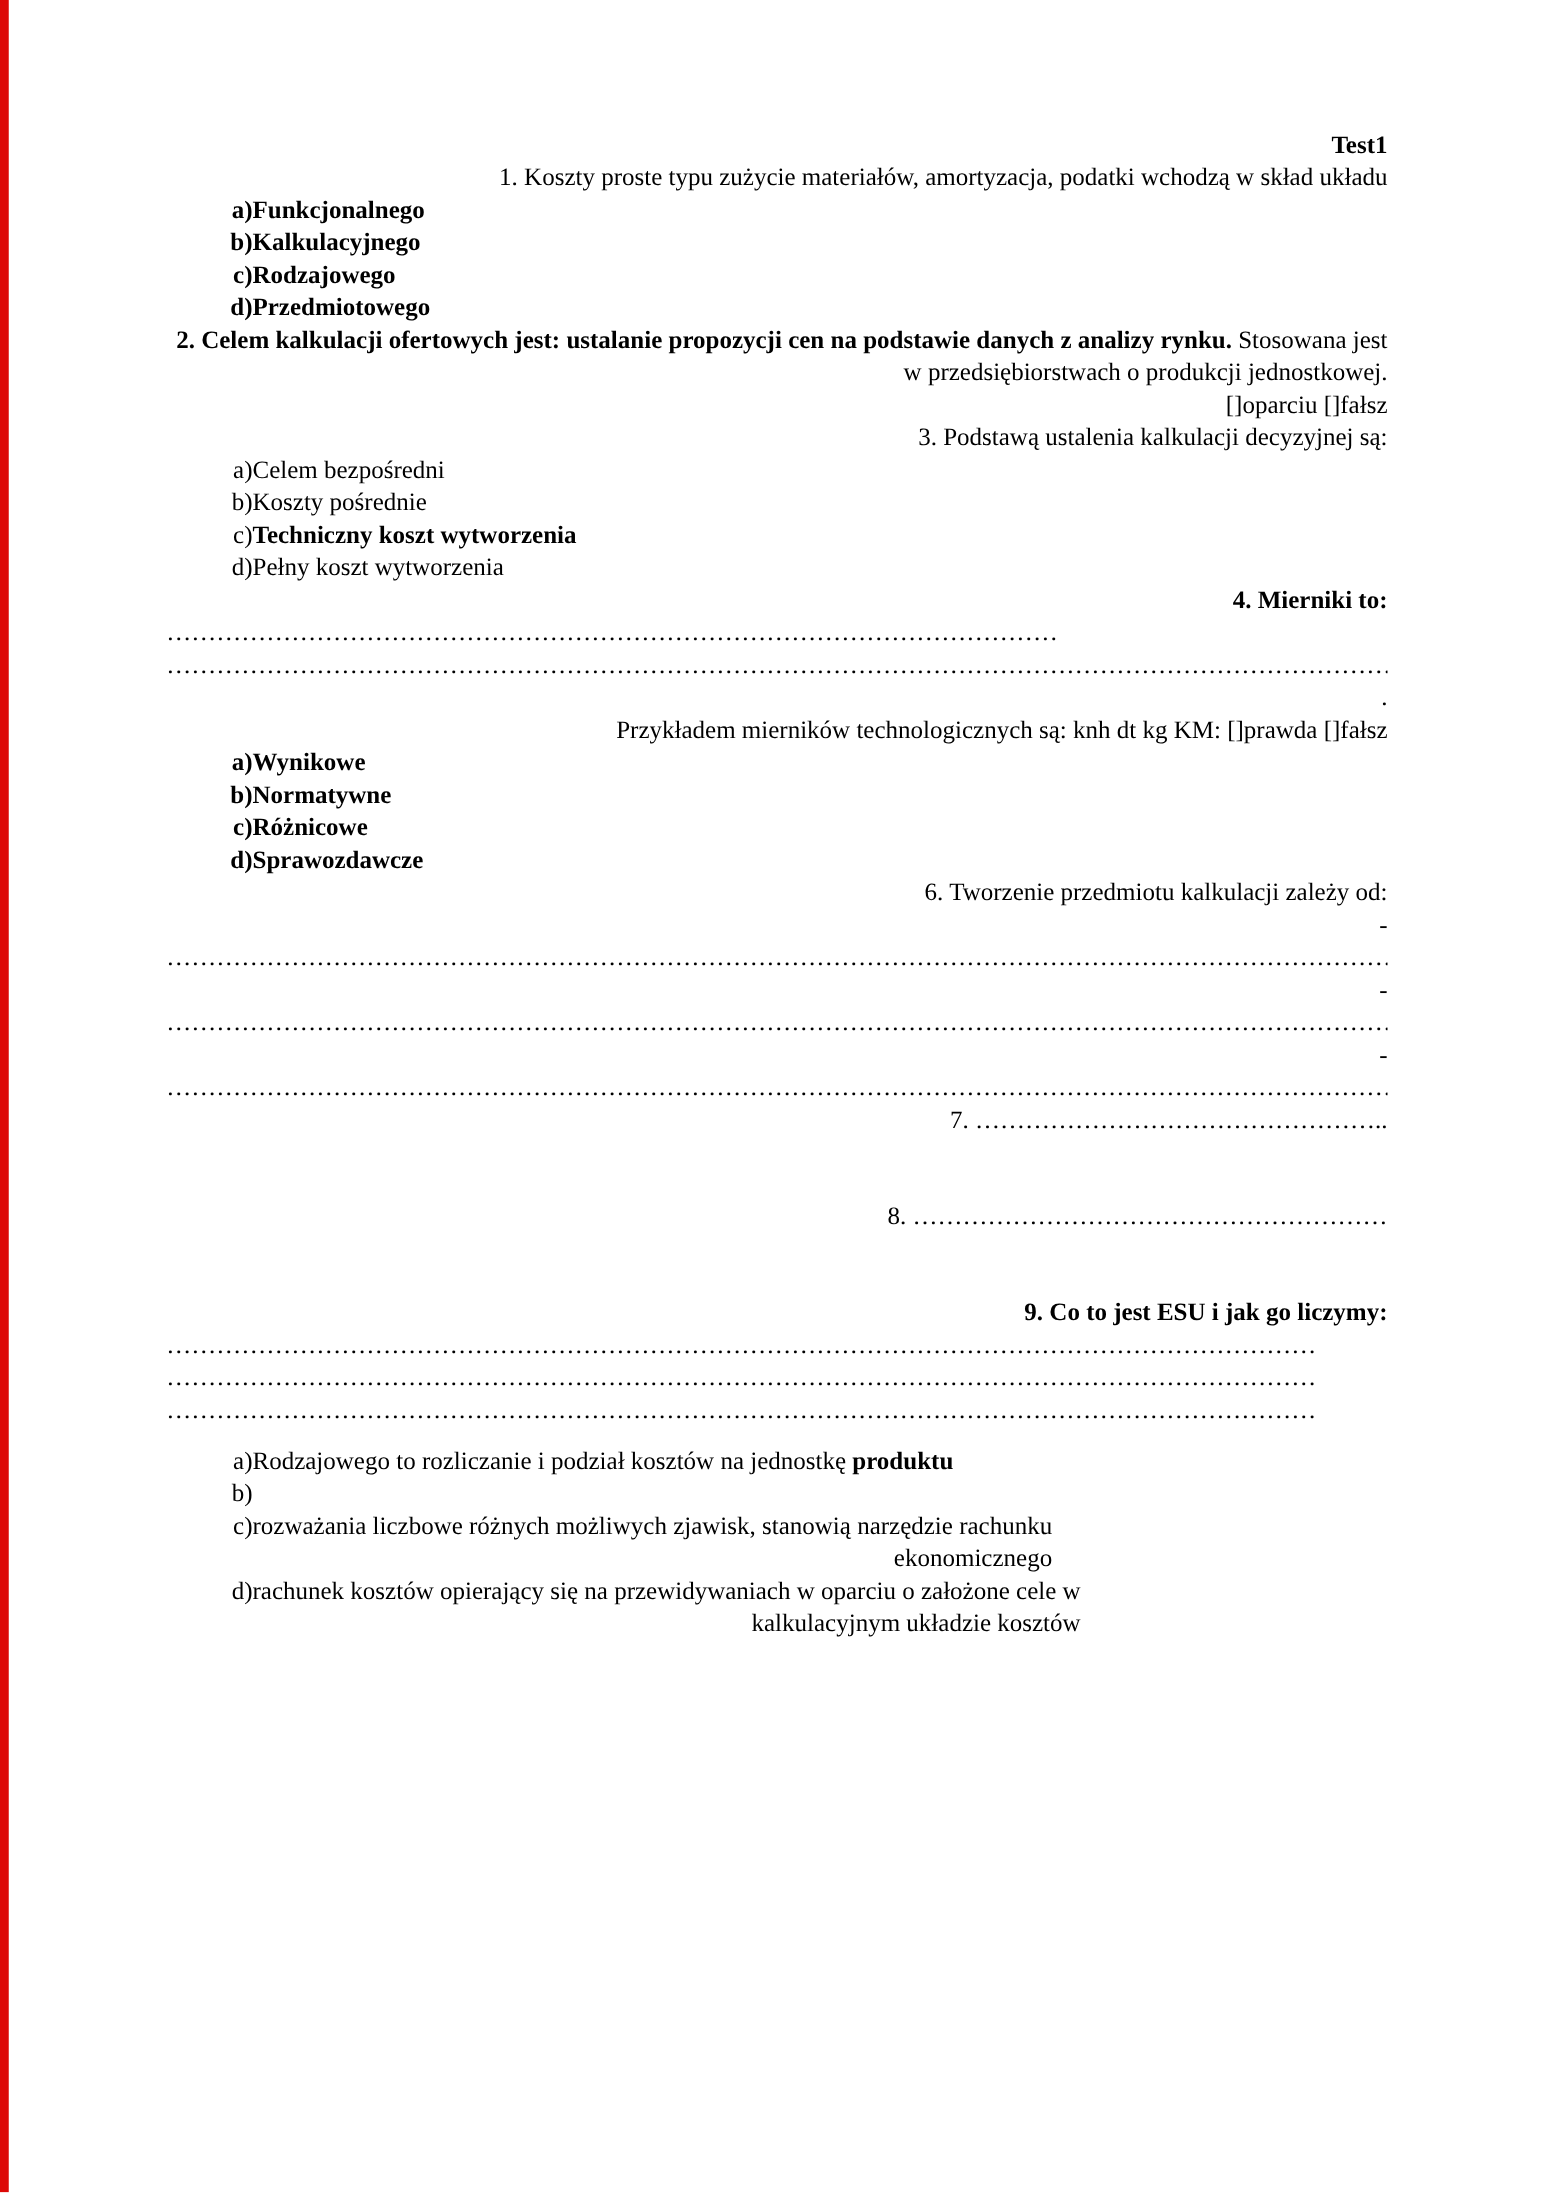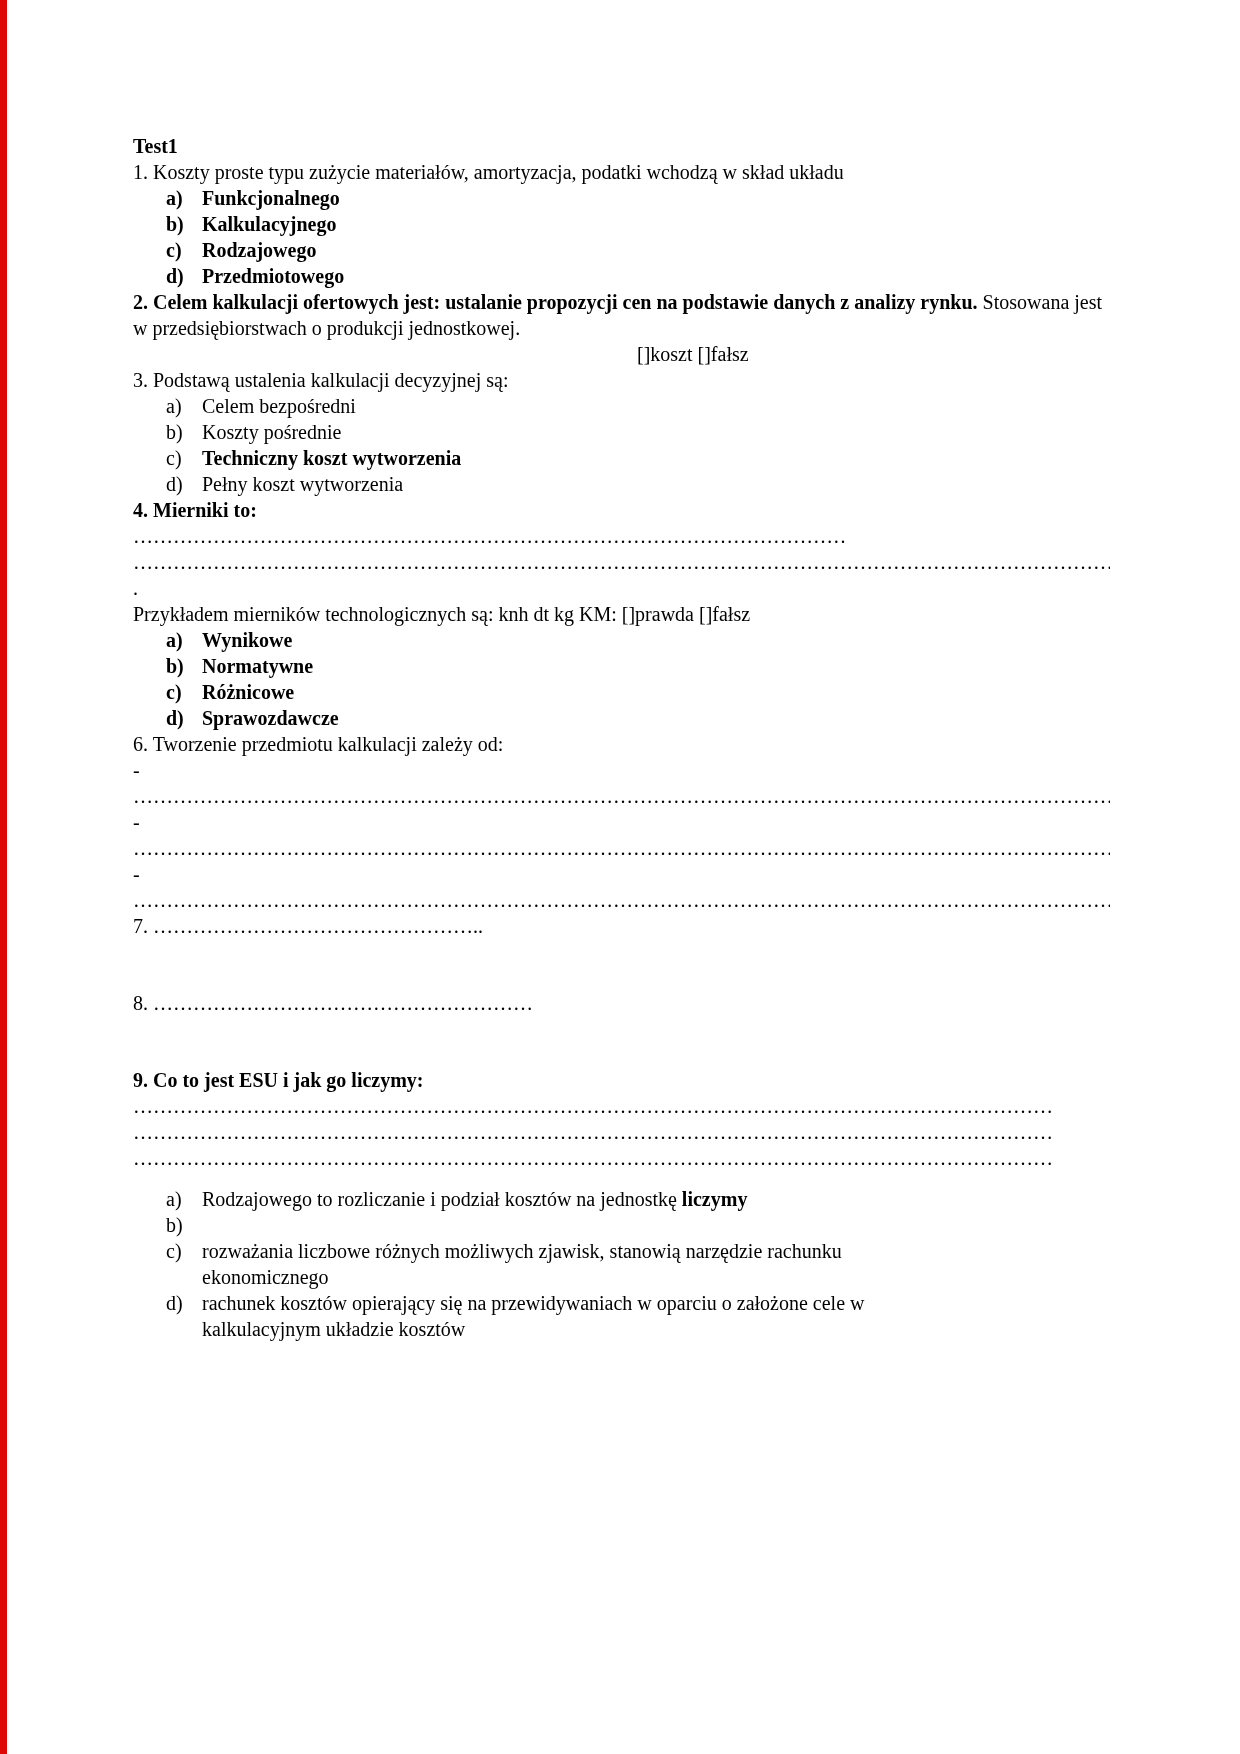--- a/index.html
+++ b/index.html
@@ -16,22 +16,23 @@
     overflow: hidden;
   }
   .edge-strip {
     position: absolute;
     left: 0; top: 0;
     width: 7px; height: 1754px;
   }
   .content {
     position: absolute;
     left: 133px;
-    top: 133px;
+    top: 103px;
     width: 977px;
+    text-align: right;
   }
   .b { font-weight: bold; }
   .line { min-height: 26px; }
   .option { display: flex; margin-left: 33px; }
   .option .marker { flex: 0 0 36px; }
   .opt-text { white-space: pre-line; }
   .tf-line { padding-left: 504px; }
   .dots { white-space: nowrap; overflow: hidden; }
   .w-full { width: 977px; }
   .w-mid  { width: 715px; }
@@ -65,21 +66,21 @@
       <div class="option b">
         <span class="marker">d)</span>
         <span class="opt-text">Przedmiotowego</span>
       </div>
     </section>
 
     <section>
       <div>
         <span class="b">2. Celem kalkulacji ofertowych jest: ustalanie propozycji cen na podstawie danych z analizy rynku.</span><span> Stosowana jest w przedsiębiorstwach o produkcji jednostkowej.</span>
       </div>
-      <div class="line tf-line">[]koszt []fałsz</div>
+      <div class="line tf-line">[]oparciu []fałsz</div>
     </section>
 
     <section>
       <div class="line">3. Podstawą ustalenia kalkulacji decyzyjnej są:</div>
       <div class="option">
         <span class="marker">a)</span>
         <span class="opt-text">Celem bezpośredni</span>
       </div>
       <div class="option">
         <span class="marker">b)</span>
@@ -143,21 +144,21 @@
     <section class="gap-lg">
       <div class="line b">9. Co to jest ESU i jak go liczymy:</div>
       <div class="line dots w-9">……………………………………………………………………………………………………………………………………………………………………………………………………………………………………………………</div>
       <div class="line dots w-9">……………………………………………………………………………………………………………………………………………………………………………………………………………………………………………………</div>
       <div class="line dots w-9">……………………………………………………………………………………………………………………………………………………………………………………………………………………………………………………</div>
     </section>
 
     <section class="gap-sm">
       <div class="option">
         <span class="marker">a)</span>
-        <span class="opt-text"><span>Rodzajowego to rozliczanie i podział kosztów na jednostkę </span><span class="b">liczymy</span></span>
+        <span class="opt-text"><span>Rodzajowego to rozliczanie i podział kosztów na jednostkę </span><span class="b">produktu</span></span>
       </div>
       <div class="option">
         <span class="marker">b)</span>
       </div>
       <div class="option">
         <span class="marker">c)</span>
         <span class="opt-text">rozważania liczbowe różnych możliwych zjawisk, stanowią narzędzie rachunku
 ekonomicznego</span>
       </div>
       <div class="option">

